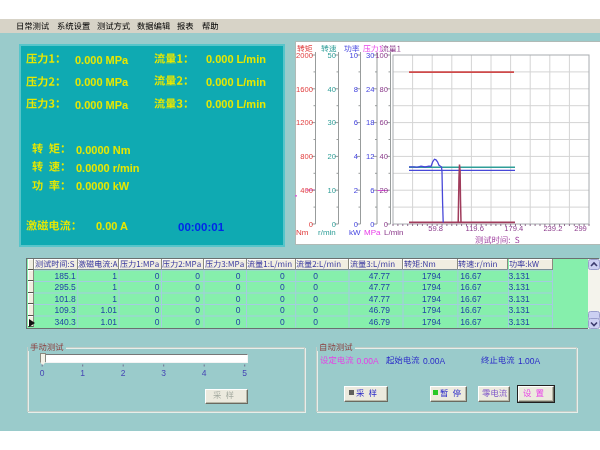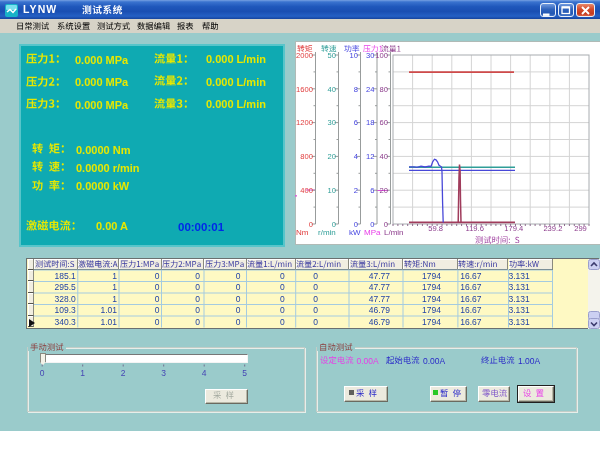--- a/index.html
+++ b/index.html
@@ -19,21 +19,21 @@
 .client{position:absolute;left:0;top:33px;width:600px;height:398px;background:#9acbcb}
 .bottomwhite{position:absolute;left:0;top:431px;width:600px;height:19px;background:#fff}
 .tealpanel{left:6.5px;top:43.5px;width:266px;height:203px;background:#0faab2;border:2px solid #57c5ca}
 .val{color:#e8e800;font-weight:bold;font-size:11px;white-space:pre}
 .time{left:166px;top:220.5px;color:#0028e8;font-weight:bold;font-size:11.5px}
 .chartpanel{left:283px;top:41px;width:306px;height:204px;background:#fff;border:1px solid #b0bab6}
 .chart{left:283px;top:41px}
 .axn{font-family:"Liberation Sans",sans-serif;font-size:7.6px}
 .axu{font-family:"Liberation Sans",sans-serif;font-size:8px}
 .sln{font-family:"Liberation Sans",sans-serif;font-size:8.5px}
-.table{left:14px;top:257.5px;width:573px;height:71px;background:#fef9c3;border:1px solid #6a7070}
+.table{left:14px;top:257.5px;width:573px;height:71px;background:#86efac;border:1px solid #6a7070}
 .table>*{position:absolute}
 .hcell{background:#f1eee1;border-right:1px solid #8a8a7e;border-bottom:1px solid #55554d;
  box-shadow:inset 1px 1px 0 #fff}
 .dval{color:#2243a6;font-size:8.5px;text-align:right;height:10px}
 .sb{left:560.5px;top:0.5px;width:12px;height:70px;background:#f4f3ec}
 .sb>*{position:absolute}
 .sbtn svg{display:block;margin:-1px 0 0 -1px}
 .sbtn{width:12px;height:11px;background:#ccd0f2;border:1px solid #9a9ecc;border-radius:2.5px}
 .sthumb{top:52px;width:12px;height:9px;background:#ccd0f2;border:1px solid #9a9ecc;border-radius:2.5px}
 .gbox{border:1px solid #c2cdc7;box-shadow:inset 1px 1px 0 #e7eeea, 1px 1px 0 #e7eeea}
@@ -131,45 +131,20 @@
       <path id="g77" d="M188 619V44H49V-30H949V44H577V430H905V505H577V837H499V44H265V619Z"></path>
       <path id="g78" d="M801 691C766 614 703 508 654 442L715 414C766 477 828 576 876 660ZM143 622C185 565 226 488 239 436L307 465C293 517 251 592 207 649ZM412 661C443 602 468 524 475 475L548 499C541 548 512 624 482 682ZM828 829C655 795 349 771 91 761C98 743 108 712 110 692C371 700 682 724 888 761ZM60 374V300H402C310 186 166 78 34 24C53 7 77 -22 90 -42C220 21 361 133 458 258V-78H537V262C636 137 779 21 910 -40C924 -20 948 10 966 26C834 80 688 187 594 300H941V374H537V465H458V374Z"></path>
       <path id="g79" d="M441 811C475 760 511 692 525 649L595 678C580 721 542 786 507 836ZM822 843C800 784 762 704 728 648H399V579H624V441H430V372H624V231H361V160H624V-79H699V160H947V231H699V372H895V441H699V579H928V648H807C837 698 870 761 898 817ZM183 840V647H55V577H183C154 441 93 281 31 197C44 179 63 146 71 124C112 185 152 281 183 382V-79H255V440C282 390 313 332 326 299L373 355C356 383 282 498 255 534V577H361V647H255V840Z"></path>
       <path id="g80" d="M565 773V623C565 541 557 433 493 352C509 345 538 326 551 314C604 380 623 473 629 554H764V316H834V554H951V615H632V622V722C734 730 846 746 924 770L882 826C807 801 676 782 565 773ZM246 98H755V15H246ZM246 153V235H755V153ZM175 294V-80H246V-45H755V-78H829V294ZM55 442 61 379 291 404V314H361V412L514 429L513 486L361 471V546H519V607H361V672H291V607H162C189 639 217 675 243 714H517V773H281L309 822L234 843C224 819 212 796 200 773H53V714H165C144 681 125 655 116 644C98 620 81 604 65 601C74 581 85 547 89 532C98 540 128 546 170 546H291V464Z"></path>
       <path id="g81" d="M467 578H795V494H467ZM398 632V440H867V632ZM309 377V214H375V315H883V214H951V377ZM564 825C578 803 592 775 603 750H325V686H951V750H684C672 779 651 817 632 845ZM398 240V179H594V5C594 -7 590 -11 574 -12C559 -12 503 -12 443 -11C453 -30 463 -56 467 -76C545 -76 596 -76 629 -67C661 -56 669 -36 669 3V179H860V240ZM263 838C211 687 124 537 32 439C45 422 66 383 74 365C103 397 132 434 159 475V-79H228V588C268 661 303 739 332 817Z"></path>
       <path id="g82" d="M193 581V534H410V581ZM171 481V432H411V481ZM584 481V432H831V481ZM584 581V534H806V581ZM76 686V511H144V634H460V479H534V634H855V511H925V686H534V743H865V800H134V743H460V686ZM430 298C460 274 495 241 514 216H171V159H717C659 118 580 75 515 48C448 71 378 92 318 107L286 59C420 22 594 -42 683 -88L716 -32C684 -16 643 1 597 19C682 62 782 125 840 186L792 220L781 216H528L568 246C548 271 510 307 477 330ZM515 455C407 374 206 304 35 268C51 252 68 229 77 212C215 245 370 299 488 366C602 305 790 244 925 217C935 234 956 262 971 277C835 300 650 349 544 400L572 420Z"></path>
     </defs>
   </svg>
 
 <div class="win">
- <div class="titlebar">
-   <div class="ticon"><svg width="13" height="13">
-          <rect x="0" y="0" width="13" height="13" rx="2" fill="#18b2c8"></rect>
-          <rect x="1" y="1" width="11" height="5" rx="1" fill="#7ae0ee"></rect>
-          <path d="M2 8 L5 5.5 L8 8.5 L11 5" stroke="#fff" stroke-width="1.5" fill="none"></path>
-        </svg></div>
-   <div class="ttext">LYNW</div>
-
-   <div class="wbtn" style="right:44px">
-        <svg width="16" height="15">
-          <rect x="3" y="10.5" width="6.5" height="2.4" fill="#fff"></rect>
-        </svg>
-      </div>
-   <div class="wbtn" style="right:26px">
-        <svg width="16" height="15">
-          <rect x="4" y="4" width="7.5" height="6.5" fill="none" stroke="#fff" stroke-width="1.3"></rect>
-          <rect x="4" y="3.5" width="7.5" height="2" fill="#fff"></rect>
-        </svg>
-      </div>
-   <div class="wbtn close" style="right:5px">
-        <svg width="19" height="15">
-          <path d="M6 4 L13 11 M13 4 L6 11" stroke="#fff" stroke-width="1.9"></path>
-        </svg>
-      </div>
- </div>
  <div class="menubar"></div>
  <div class="client">
 
  </div>
 </div>
 <div class="bottomwhite"></div>
 
 <div class="overlay" style="position:absolute;left:12px;top:0;width:600px;height:392px">
 <svg style="position:absolute;left:4px;top:21.5px;overflow:visible" width="33" height="10" fill="#000">
       <use href="#g0" transform="translate(0.0,7.14) scale(0.00830,-0.00830)"></use>
@@ -406,21 +381,21 @@
       <div class="dval" style="left:50.8px;top:23.9px;width:39.2px">1</div>
       <div class="dval" style="left:92.0px;top:23.9px;width:40.5px">0</div>
       <div class="dval" style="left:134.5px;top:23.9px;width:38.5px">0</div>
       <div class="dval" style="left:177.0px;top:23.9px;width:36.5px">0</div>
       <div class="dval" style="left:219.5px;top:23.9px;width:38.2px">0</div>
       <div class="dval" style="left:268.7px;top:23.9px;width:22.3px">0</div>
       <div class="dval" style="left:322.0px;top:23.9px;width:41.0px">47.77</div>
       <div class="dval" style="left:376.0px;top:23.9px;width:37.9px">1794</div>
       <div class="dval" style="left:430.9px;top:23.9px;width:23.6px">16.67</div>
       <div class="dval" style="left:481.5px;top:23.9px;width:17.0px">3.131</div>
-      <div class="dval" style="left:7.0px;top:35.4px;width:41.8px">328.0</div>
+      <div class="dval" style="left:7.0px;top:35.4px;width:41.8px">101.8</div>
       <div class="dval" style="left:50.8px;top:35.4px;width:39.2px">1</div>
       <div class="dval" style="left:92.0px;top:35.4px;width:40.5px">0</div>
       <div class="dval" style="left:134.5px;top:35.4px;width:38.5px">0</div>
       <div class="dval" style="left:177.0px;top:35.4px;width:36.5px">0</div>
       <div class="dval" style="left:219.5px;top:35.4px;width:38.2px">0</div>
       <div class="dval" style="left:268.7px;top:35.4px;width:22.3px">0</div>
       <div class="dval" style="left:322.0px;top:35.4px;width:41.0px">47.77</div>
       <div class="dval" style="left:376.0px;top:35.4px;width:37.9px">1794</div>
       <div class="dval" style="left:430.9px;top:35.4px;width:23.6px">16.67</div>
       <div class="dval" style="left:481.5px;top:35.4px;width:17.0px">3.131</div>

